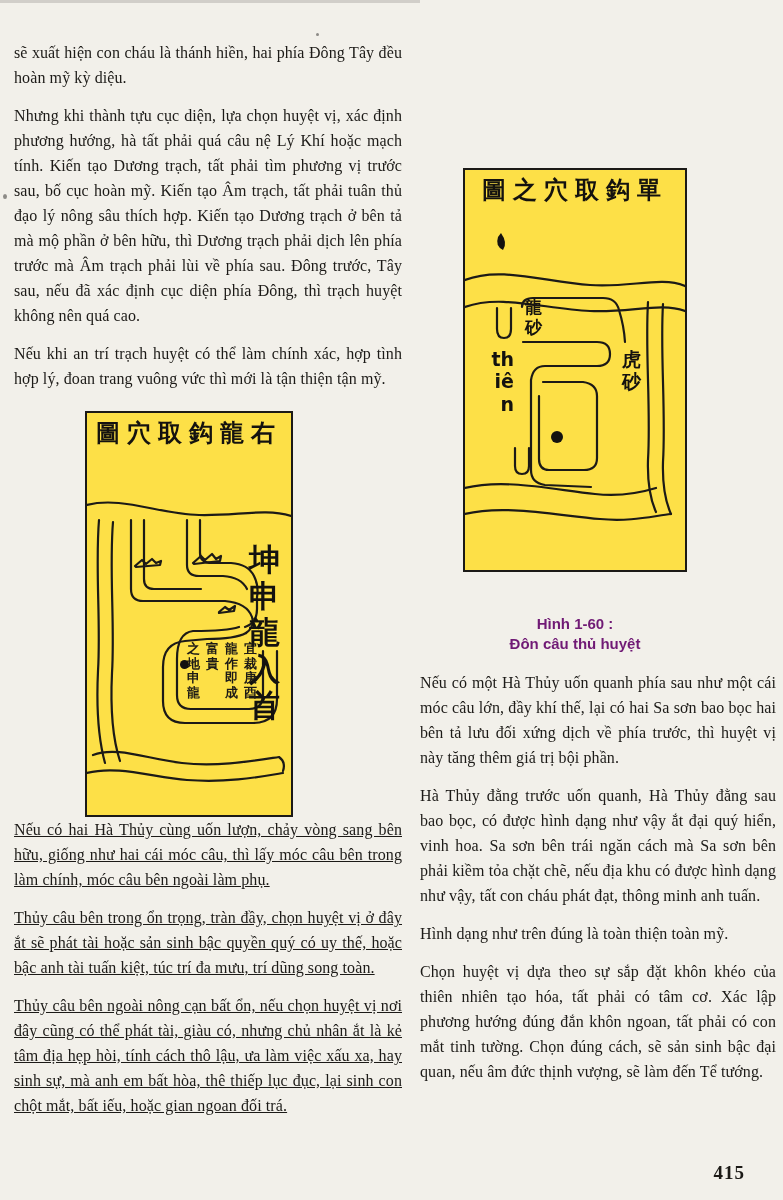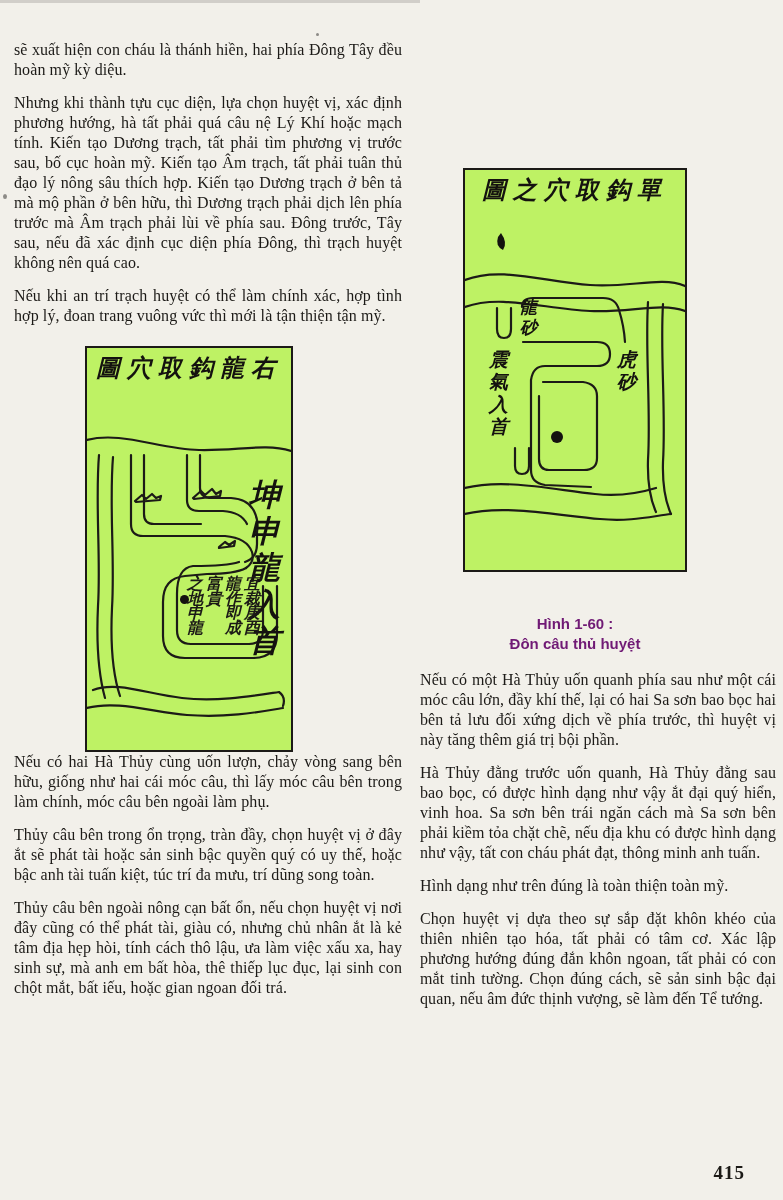--- a/index.html
+++ b/index.html
@@ -10,49 +10,48 @@
   }
   
   .scan-edge { position:absolute; left:0; top:0; width:420px; height:3px; background:rgba(60,58,55,.18); }
   .speck { position:absolute; background:rgba(40,38,35,.5); border-radius:50%; }
 
   .col { position:absolute; top:0; }
   .col-left  { left:14px;  width:388px; }
   .col-right { left:420px; width:356px; }
 
   p.body {
-    font-size:16px; line-height:20px; text-align:justify;
+    font-size:16px; line-height:25px; text-align:justify;
     margin:0 0 13px 0; letter-spacing:.1px;
   }
-  .indented { margin-left:26px; }
+  .indented { margin-left:26px;text-decoration:underline; }
   .pad-top { padding-top:40px; }
 
   
   .figure {
-    position:relative; background:#bef264;
+    position:relative; background:#fde047;
     border:2.5px solid #1c1a17;
-    font-style:italic;
   }
   .fig1 { width:204px; height:402px; margin:20px 16px 0 71px; }
   .fig2 { width:220px; height:400px; margin:168px 0 0 43px; }
   .figure svg { position:absolute; left:0; top:0; }
 
   .cjk { font-family:"DejaVu Sans", sans-serif; color:#14120f; }
   .fig-title {
     position:absolute; left:0; right:0; top:4px; text-align:center;
     font-size:24px; font-weight:bold; letter-spacing:7px; white-space:nowrap;
   }
   .vtext {
     position:absolute; word-break:break-all; line-height:1.18;
-    text-align:left; font-weight:bold;
+    text-align:right; font-weight:bold;
   }
   .inner-block {
     position:absolute; display:flex; flex-direction:row-reverse; gap:3px;
   }
-  .inner-col { width:16px; font-size:16px; line-height:14.5px; word-break:break-all;
+  .inner-col { width:16px; font-size:13px; line-height:14.5px; word-break:break-all;
     font-family:"DejaVu Sans", sans-serif; font-weight:bold; text-align:left; }
   .dot { position:absolute; background:#14120f; border-radius:50%; }
 
   .caption {
     font-family:"Liberation Sans", sans-serif; font-weight:bold;
     font-size:15px; line-height:20px; text-align:center; color:#701a75;
   }
   .cap1 { width:340px; margin:32px 0 14px 5px; }
   .cap2 { width:300px; margin:42px 0 16px 5px; }
 
@@ -138,21 +137,21 @@
           <path d="M198,134 C195,182 201,242 198,292 Q197,324 206,344"></path>
 
           <path d="M0,318 C40,308 90,320 130,324 C158,327 178,322 191,318"></path>
           <path d="M0,344 C40,334 95,346 135,349 C165,352 188,346 206,344"></path>
 
           <path d="M36,63 Q43,73 38,80 Q30,76 33,67 Z" fill="#14120f" stroke="none"></path>
         </g>
       </svg>
       <div class="fig-title cjk">圖之穴取鈎單</div>
       <div class="vtext cjk" style="left:55px;top:127px;width:22px;font-size:17px;">龍砂</div>
-      <div class="vtext cjk" style="left:24px;top:178px;width:25px;font-size:19px;">震氣入首</div>
+      <div class="vtext cjk" style="left:24px;top:178px;width:25px;font-size:19px;">thiên</div>
       <div class="vtext cjk" style="left:152px;top:178px;width:24px;font-size:19px;">虎砂</div>
       <div class="dot" style="left:86px;top:261px;width:12px;height:12px;"></div>
     </div>
 
     <div class="caption cap2">
       <div>Hình 1-60 :</div>
       <div>Đôn câu thủ huyệt</div>
     </div>
 
     <p class="body">Nếu có một Hà Thủy uốn quanh phía sau như một cái móc câu lớn, đầy khí thế, lại có hai Sa sơn bao bọc hai bên tả lưu đối xứng dịch về phía trước, thì huyệt vị này tăng thêm giá trị bội phần.</p>

